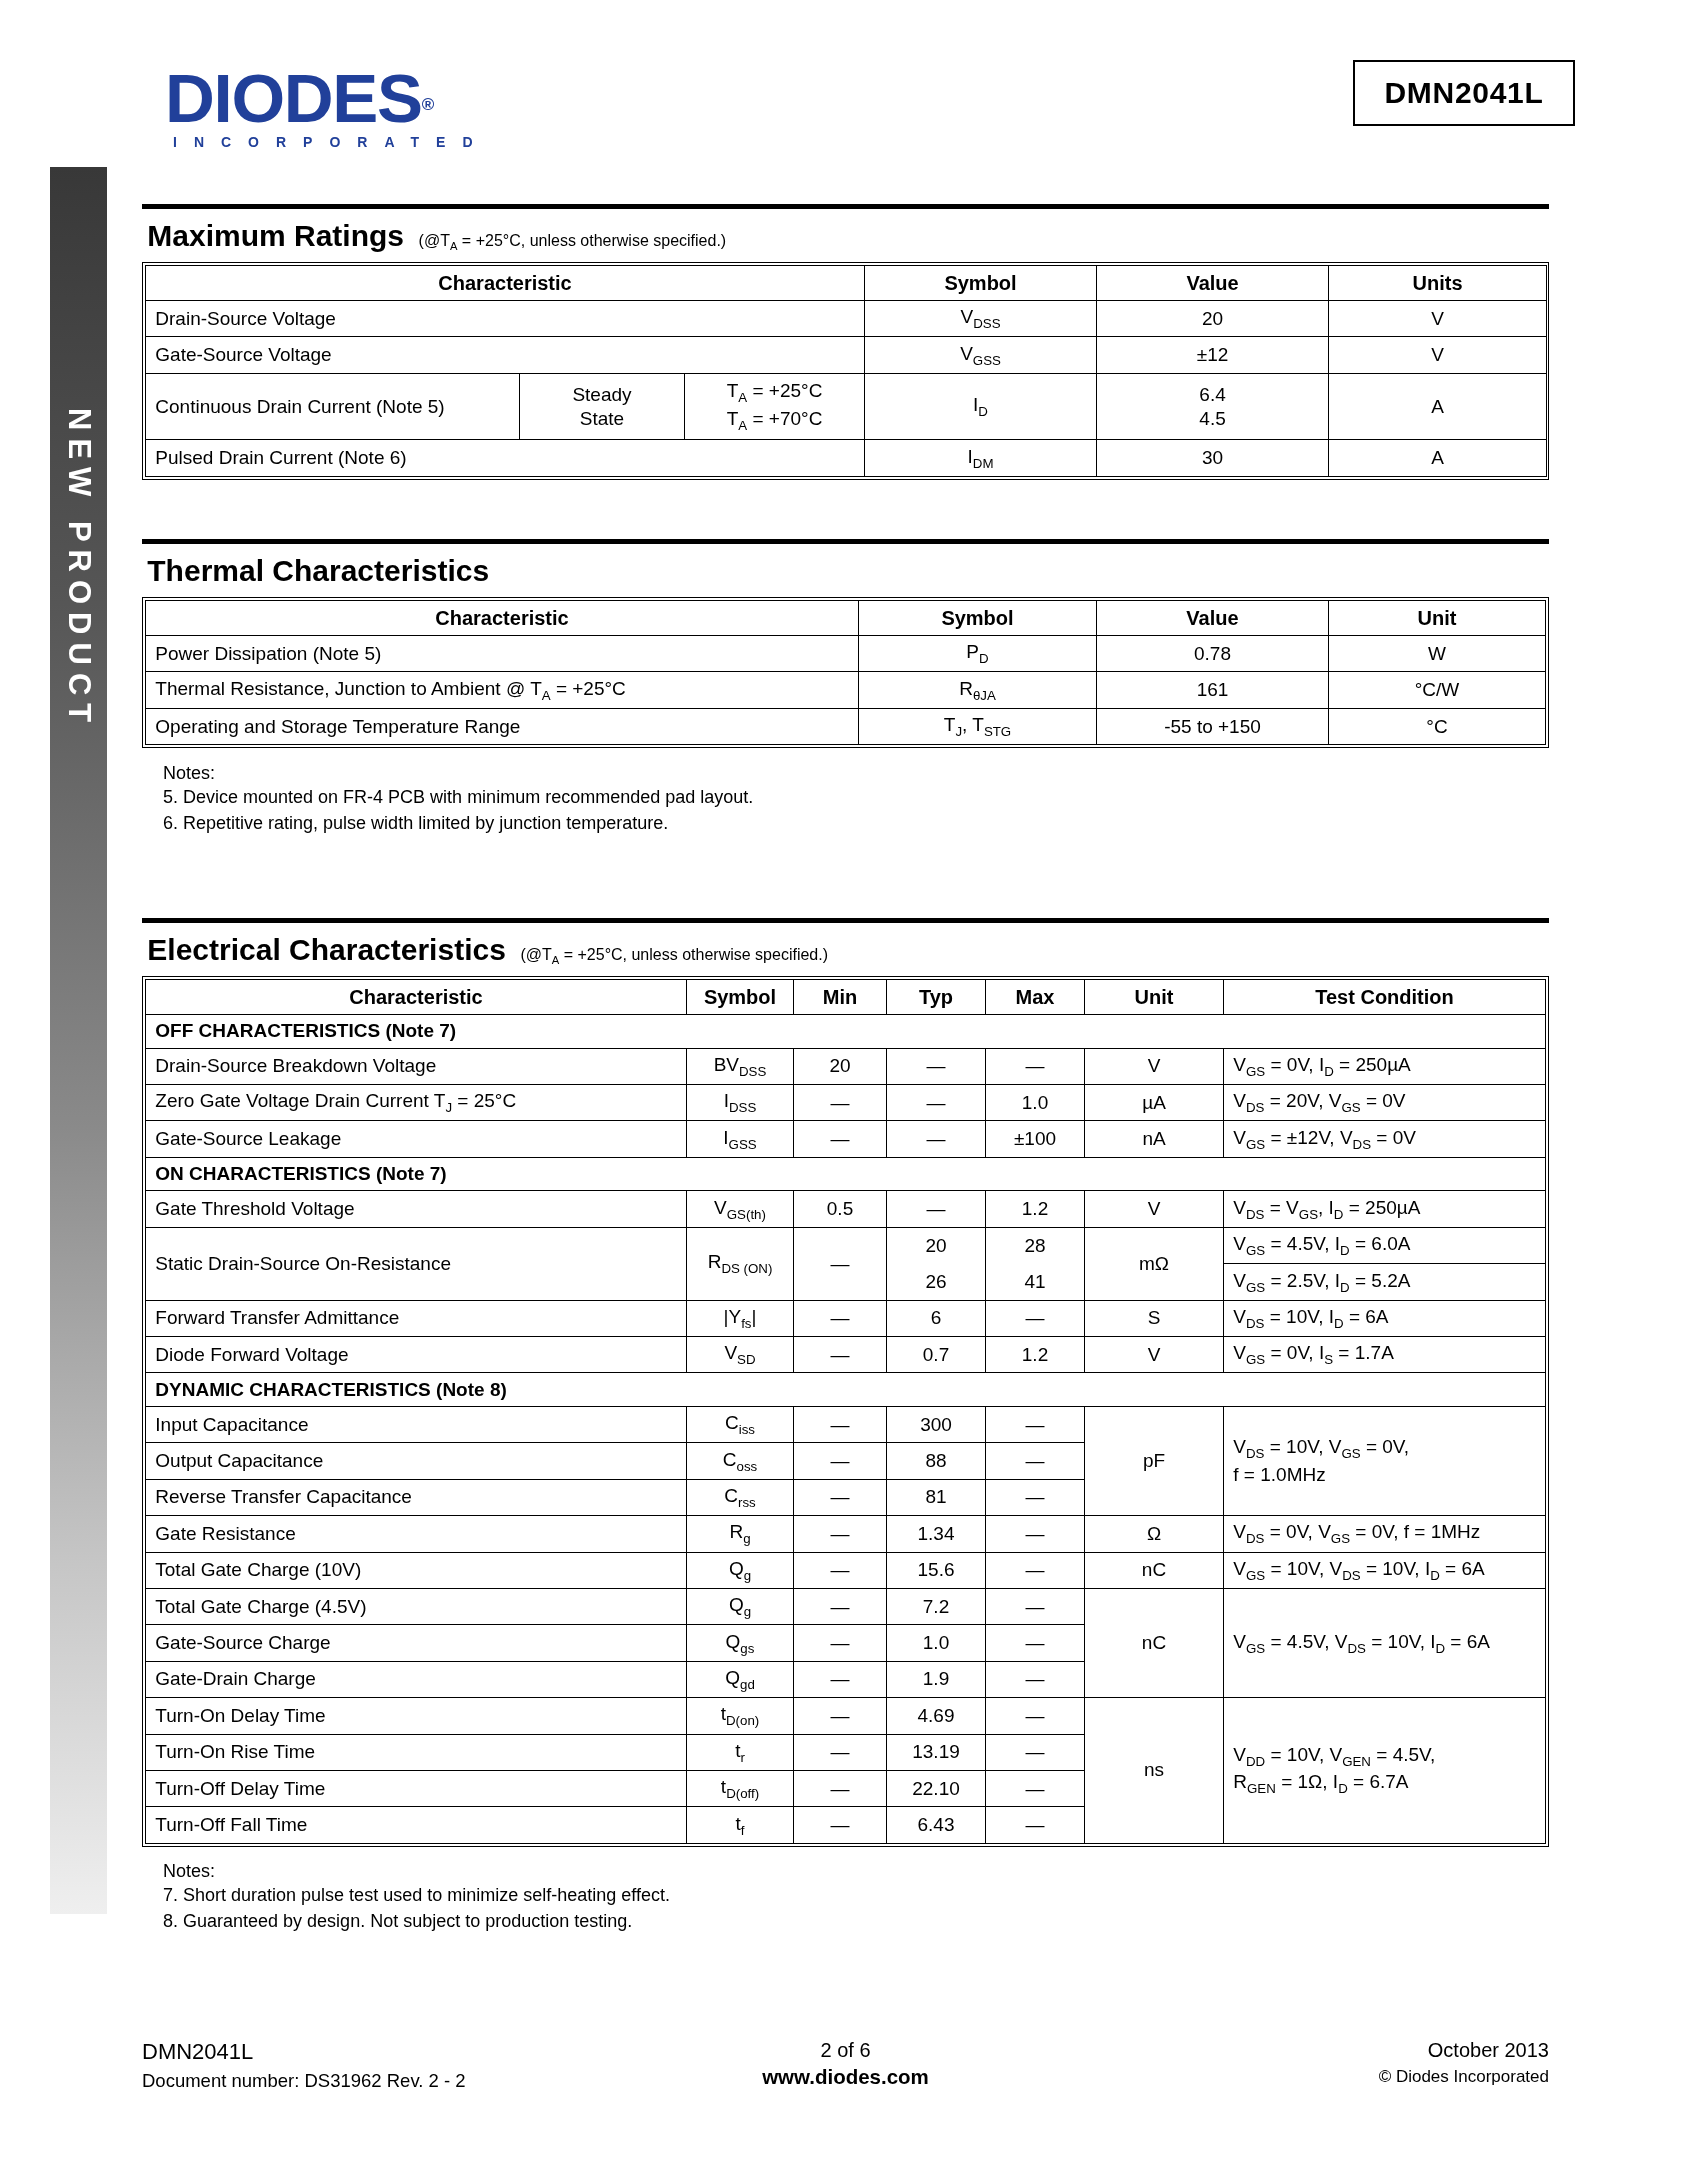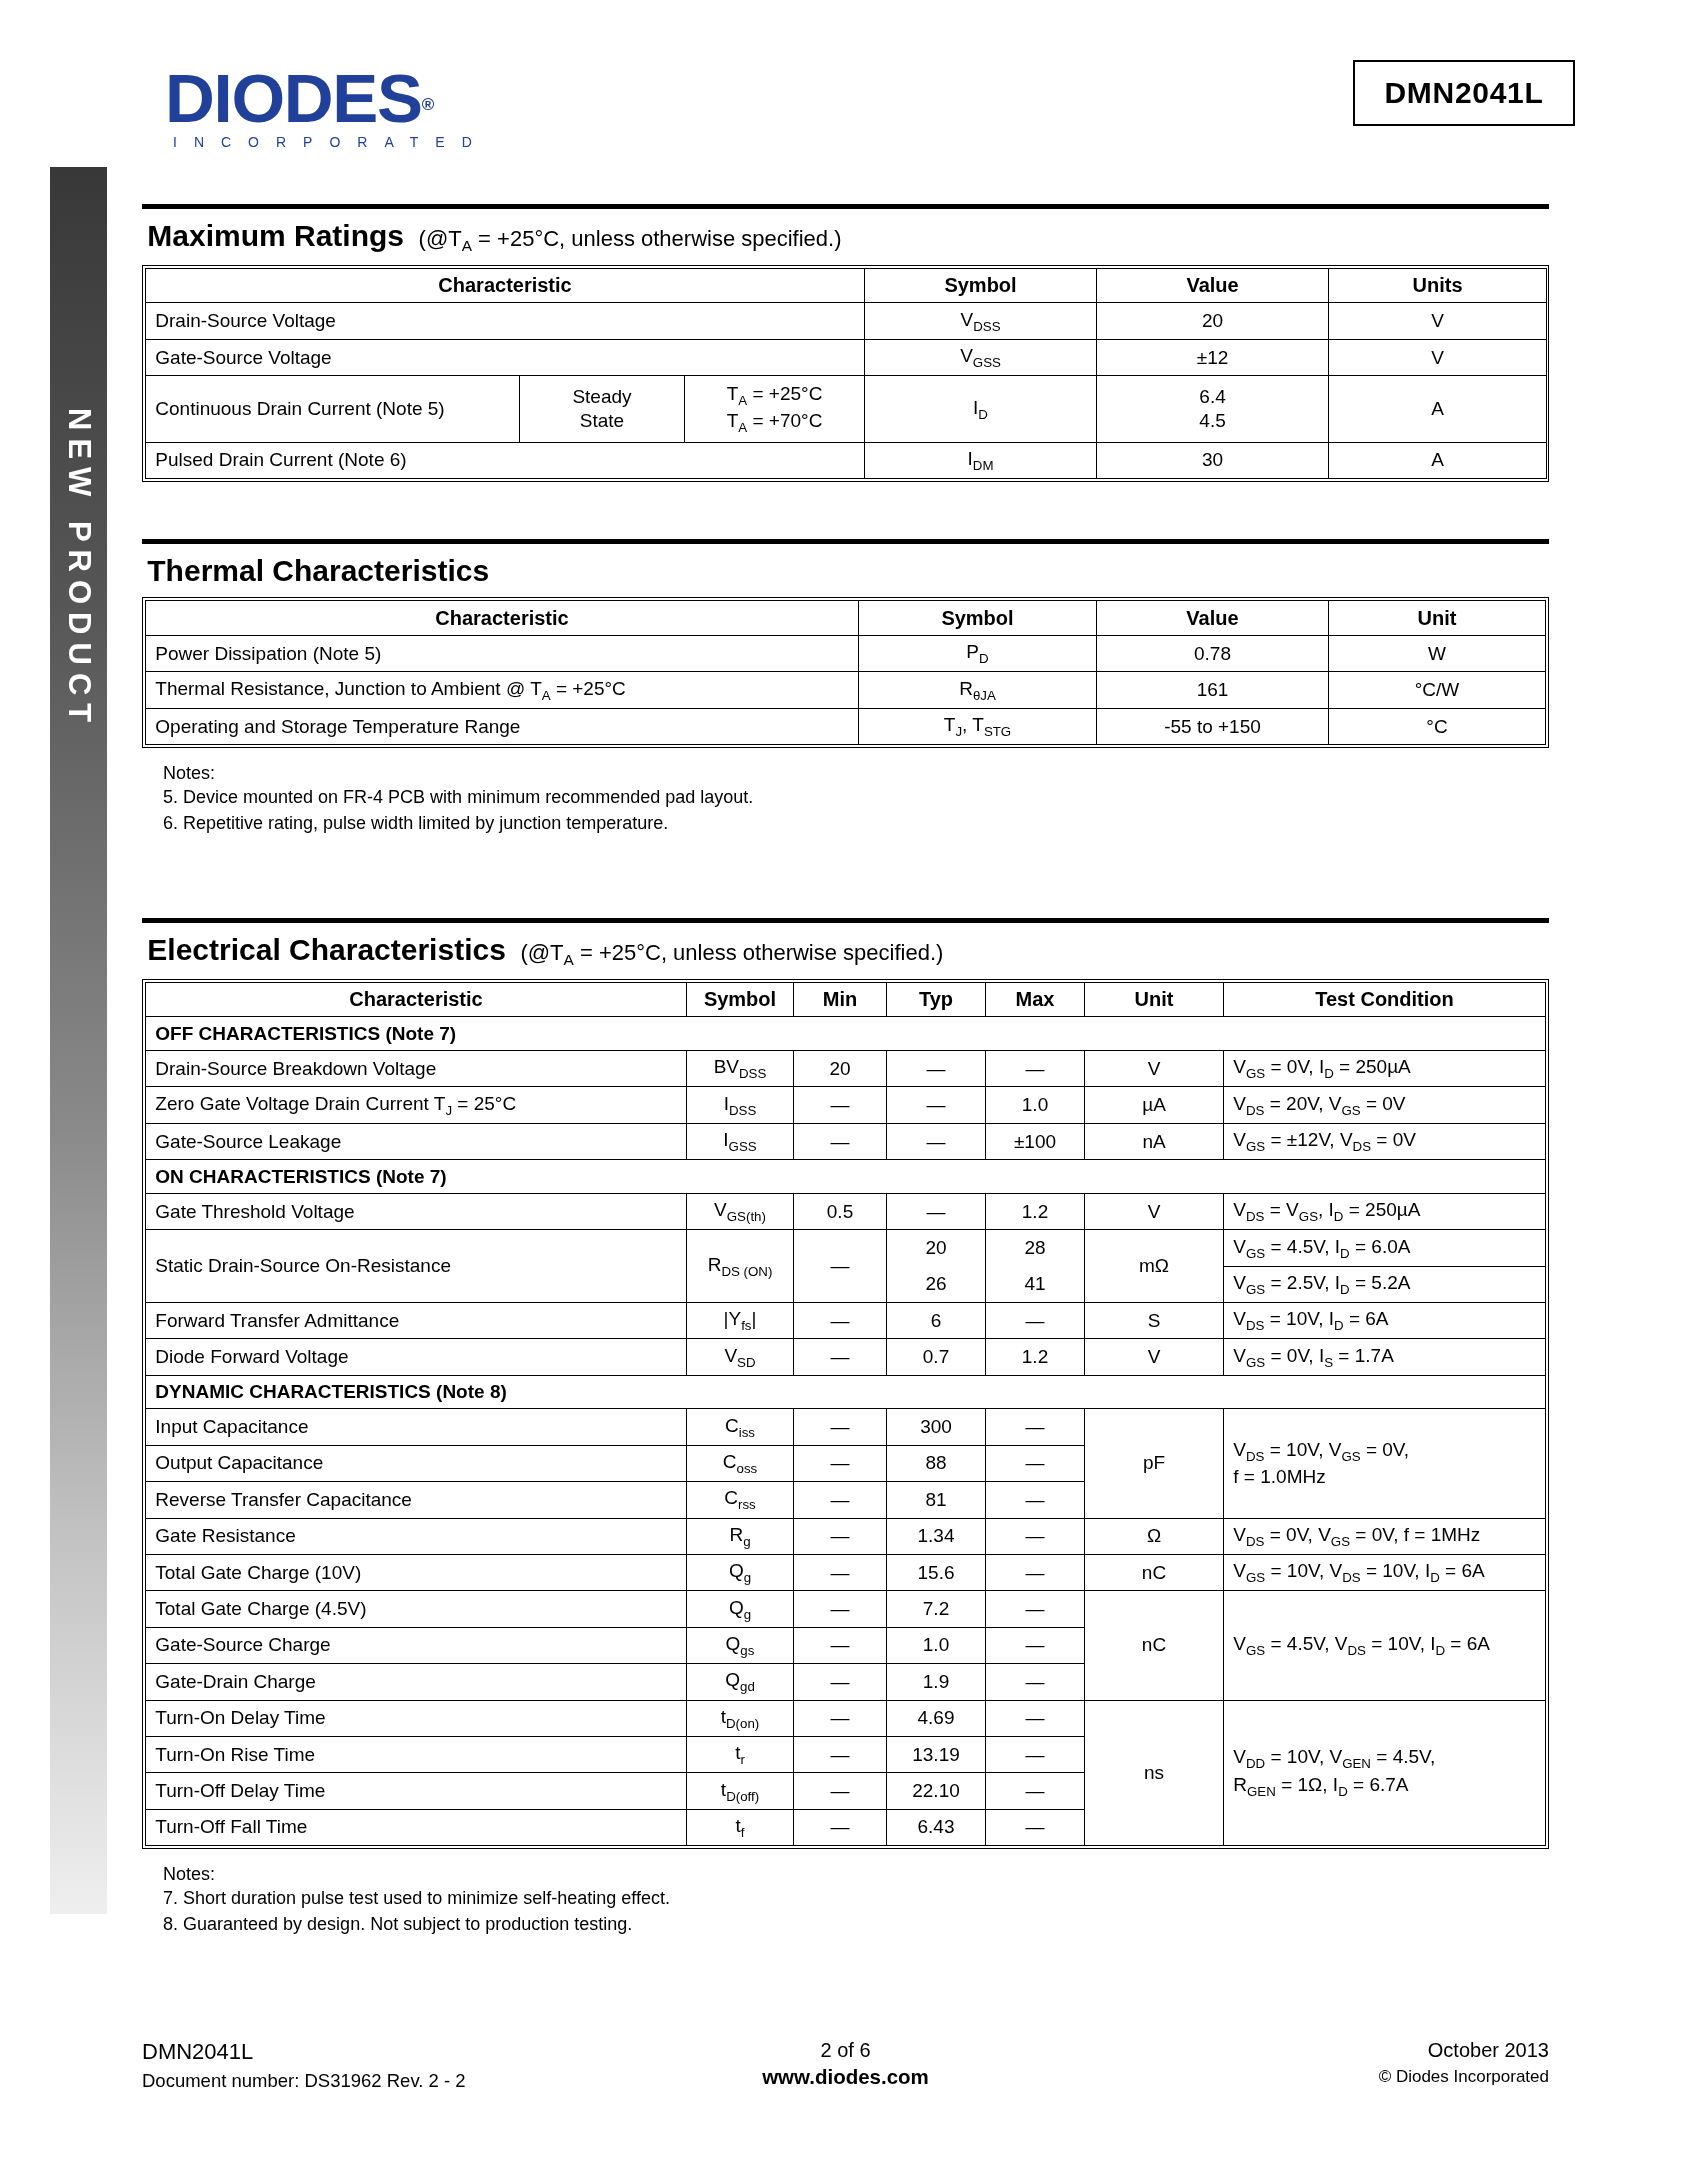--- a/index.html
+++ b/index.html
@@ -6,21 +6,21 @@
   #page {
     position:relative; width:1687px; height:2183px; background:#ffffff;
     font-family:"Liberation Sans","DejaVu Sans",sans-serif; color:#000; overflow:hidden;
   }
   sub { font-size:0.7em; }
 
   
   .logo { position:absolute; left:165px; top:64px; width:331px; }
   .logo-brand { font-size:69px; font-weight:800; color:#21409a; letter-spacing:-1.3px; line-height:1.0; }
   .logo-reg { font-size:17px; font-weight:bold; vertical-align:12px; letter-spacing:0; }
-  .logo-inc { font-size:14px; font-weight:normal; color:#21409a; letter-spacing:17px; padding-left:8px; margin-top:1.3px; white-space:nowrap; }
+  .logo-inc { font-size:14px; font-weight:bold; color:#21409a; letter-spacing:17px; padding-left:8px; margin-top:1.3px; white-space:nowrap; }
 
   
   .part-box {
     position:absolute; left:1353px; top:60px; width:222px; height:66px; box-sizing:border-box;
     border:2.6px solid #000; display:flex; align-items:center; justify-content:center;
     font-size:30px; font-weight:bold; letter-spacing:0.7px;
   }
 
   
   .sidebar {
@@ -31,21 +31,21 @@
     position:absolute; top:241px; left:50%; transform:translateX(-50%);
     writing-mode:vertical-rl; font-size:31px; font-weight:bold; color:#ffffff; letter-spacing:8px; white-space:nowrap;
   }
 
   
   .section { position:absolute; left:142px; width:1407px; }
   .sec1 { top:204px; } .sec2 { top:539px; } .sec3 { top:918px; }
   .heavy-rule { height:4.6px; background:#000; }
   .sec-head { display:flex; align-items:baseline; padding:10.6px 1.3px 9.3px 5.3px; }
   .sec-title { font-size:30px; font-weight:bold; }
-  .sec-sub { font-size:22px; margin-left:14.6px; }
+  .sec-sub { font-size:16px; margin-left:14.6px; }
 
   
   .tblwrap { border:1.3px solid #000; padding:2px; }
   table { width:100%; border-collapse:collapse; table-layout:fixed; }
   td,th { border:1.3px solid #000; font-size:19px; padding:5.3px 6.6px; text-align:center; vertical-align:middle; }
   th { font-size:20px; font-weight:bold; }
   .tL { text-align:left; padding-left:9.3px; }
   .secrow td { font-weight:bold; text-align:left; padding-left:9.3px; }
   .nbb { border-bottom-style:hidden; }
   .nbt { border-top-style:hidden; }

